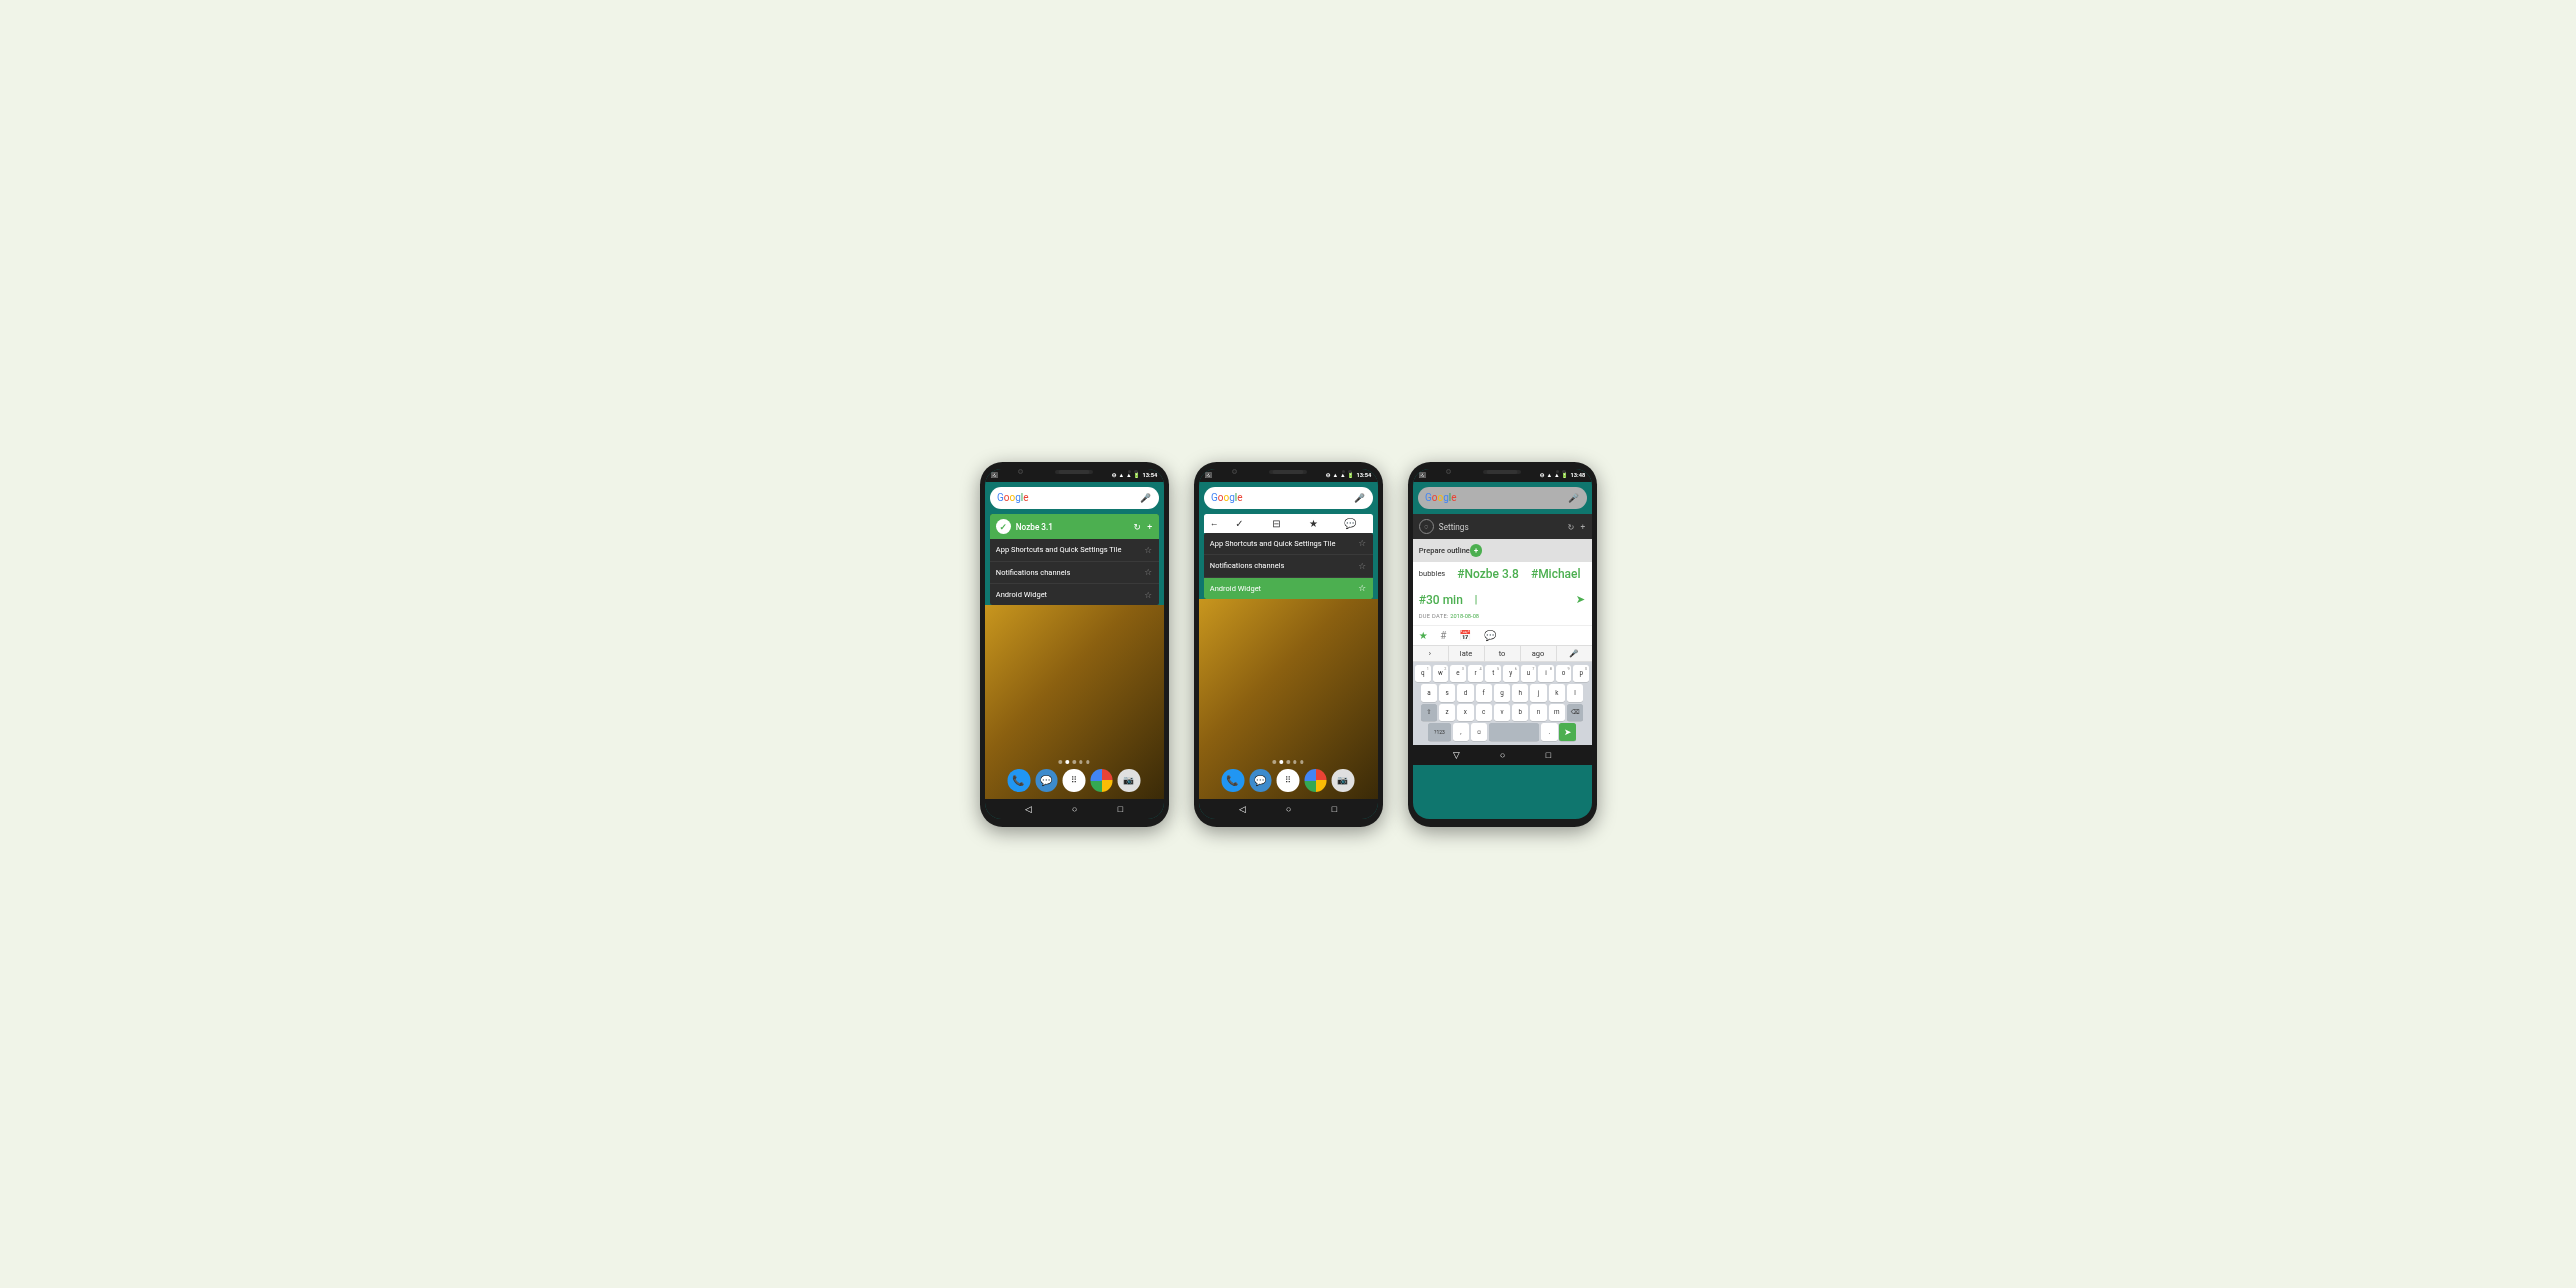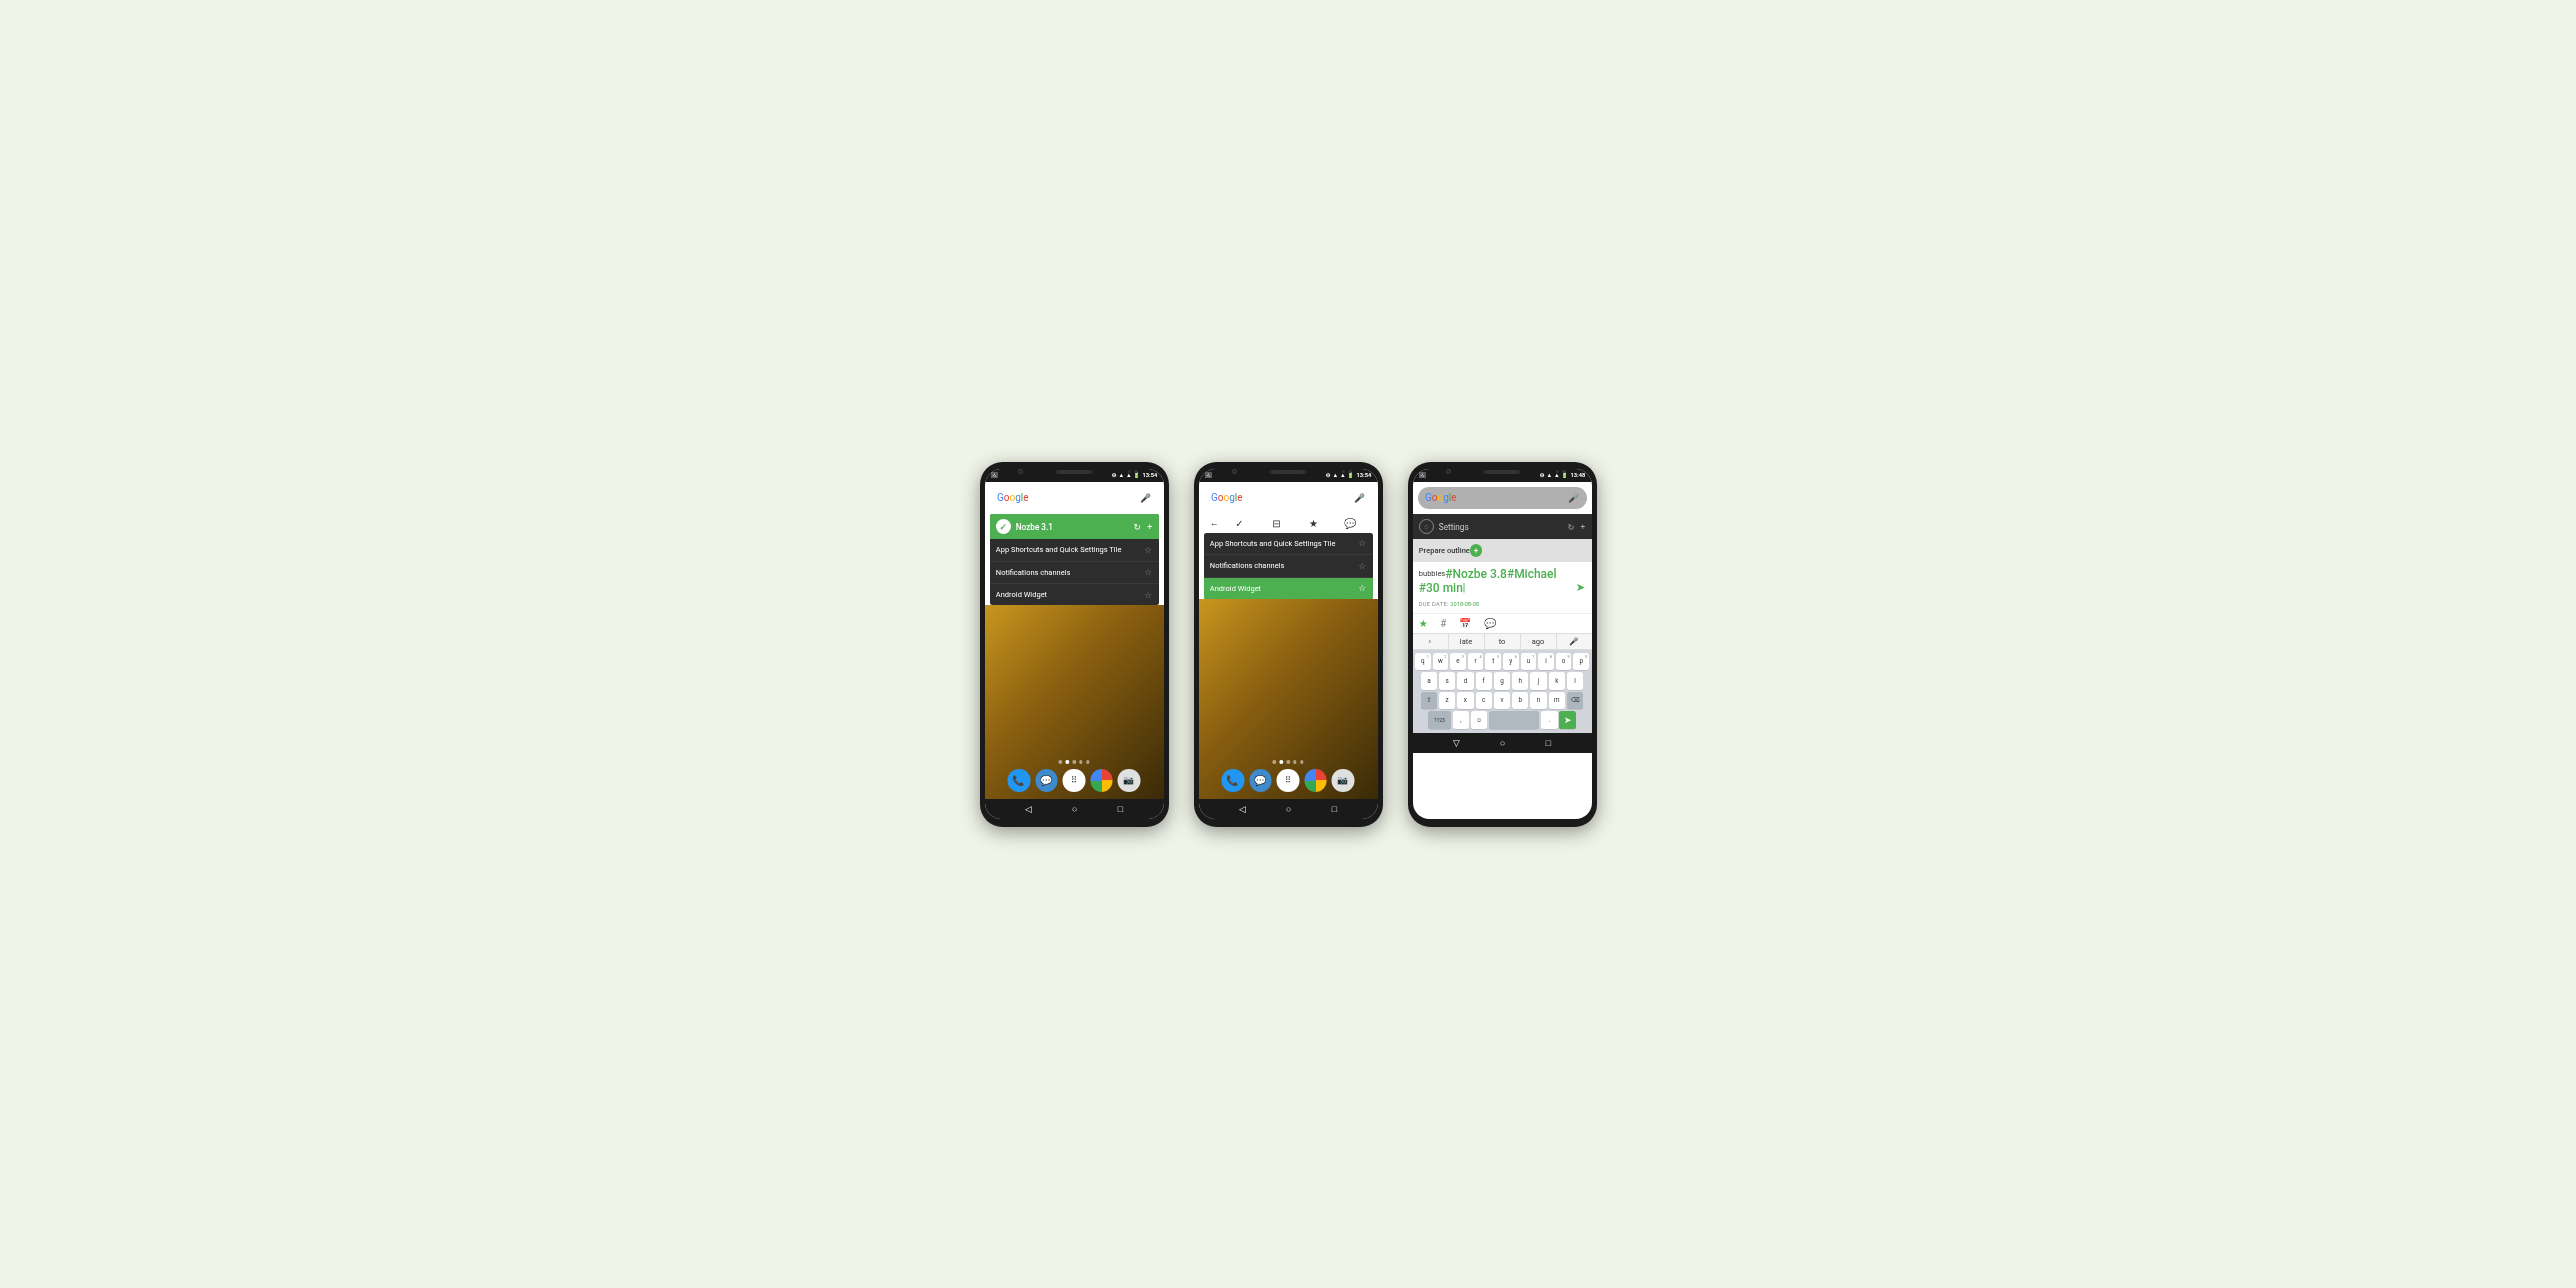--- a/index.html
+++ b/index.html
@@ -66,21 +66,21 @@
     .phone-dots-right span {
       width: 3.1px;
       height: 3.1px;
       background: #333;
       border-radius: 50%;
     }
 
     .phone-screen {
       width: 100%;
       height: 100%;
-      background: #ffffff;
+      background: #0f766e;
       border-radius: 16.4px;
       overflow: hidden;
       display: flex;
       flex-direction: column;
     }
 
     
     .status-bar {
       background: #1a1a1a;
       height: 12.6px;
@@ -279,21 +279,21 @@
 
     .task-input-area {
       background: #fff;
       margin: 0;
       padding: 5px 6.3px;
       flex-shrink: 0;
     }
     .task-text-row {
       display: flex;
       align-items: center;
-      gap: 0;
+      gap: 12px;
       flex-wrap: wrap;
       text-align: right;
     }
     .task-word { font-size: 7.5px; color: #333; }
     .task-tag { font-size: 12px; color: #4CAF50; font-weight: 500; }
     .cursor { color: #4CAF50; font-weight: bold; }
     .send-btn {
       margin-left: auto;
       color: #4CAF50; font-size: 11.3px;
     }

